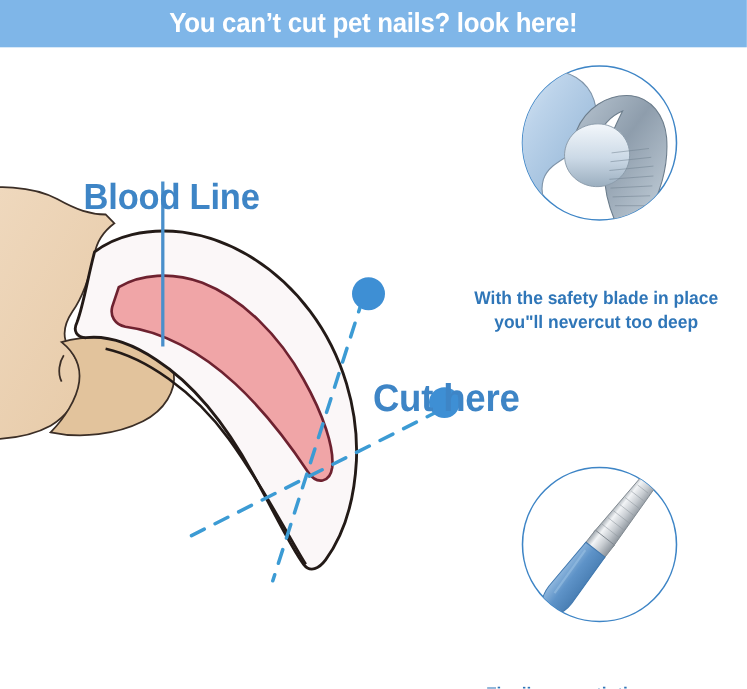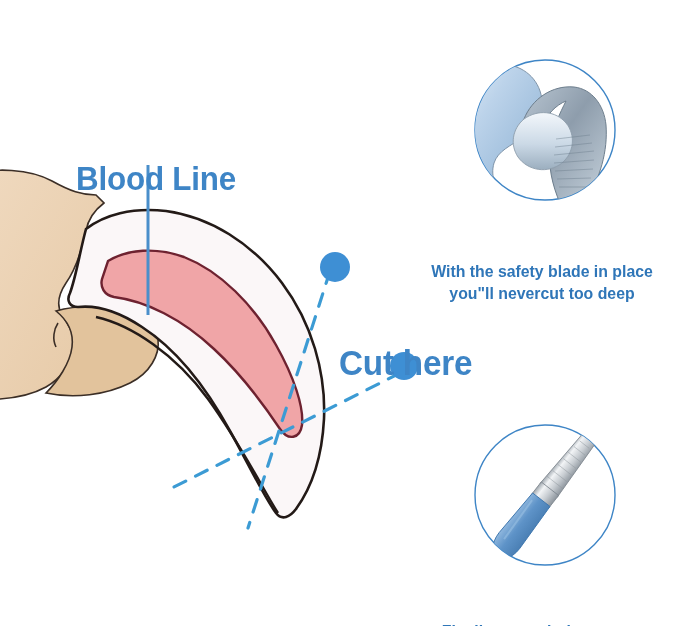--- a/index.html
+++ b/index.html
@@ -76,20 +76,23 @@
     pointer-events:none;
   }
   .num1{left:327px;top:258px;}
   .num2{left:397px;top:357px;}
 </style>
 </head>
 <body>
 
 <div id="root">
 
+  <div class="banner">
+    <div class="banner-title">You can’t cut pet nails? look here!</div>
+  </div>
 
   <div class="stage">
 
     <svg class="art" viewBox="0 0 679 583">
       <defs>
         <linearGradient id="gBladeL" x1="0" y1="0" x2="1" y2="1">
           <stop offset="0%" stop-color="#E8F1FA"></stop>
           <stop offset="35%" stop-color="#BCD3EA"></stop>
           <stop offset="70%" stop-color="#9FBEDC"></stop>
           <stop offset="100%" stop-color="#CBDDEE"></stop>

